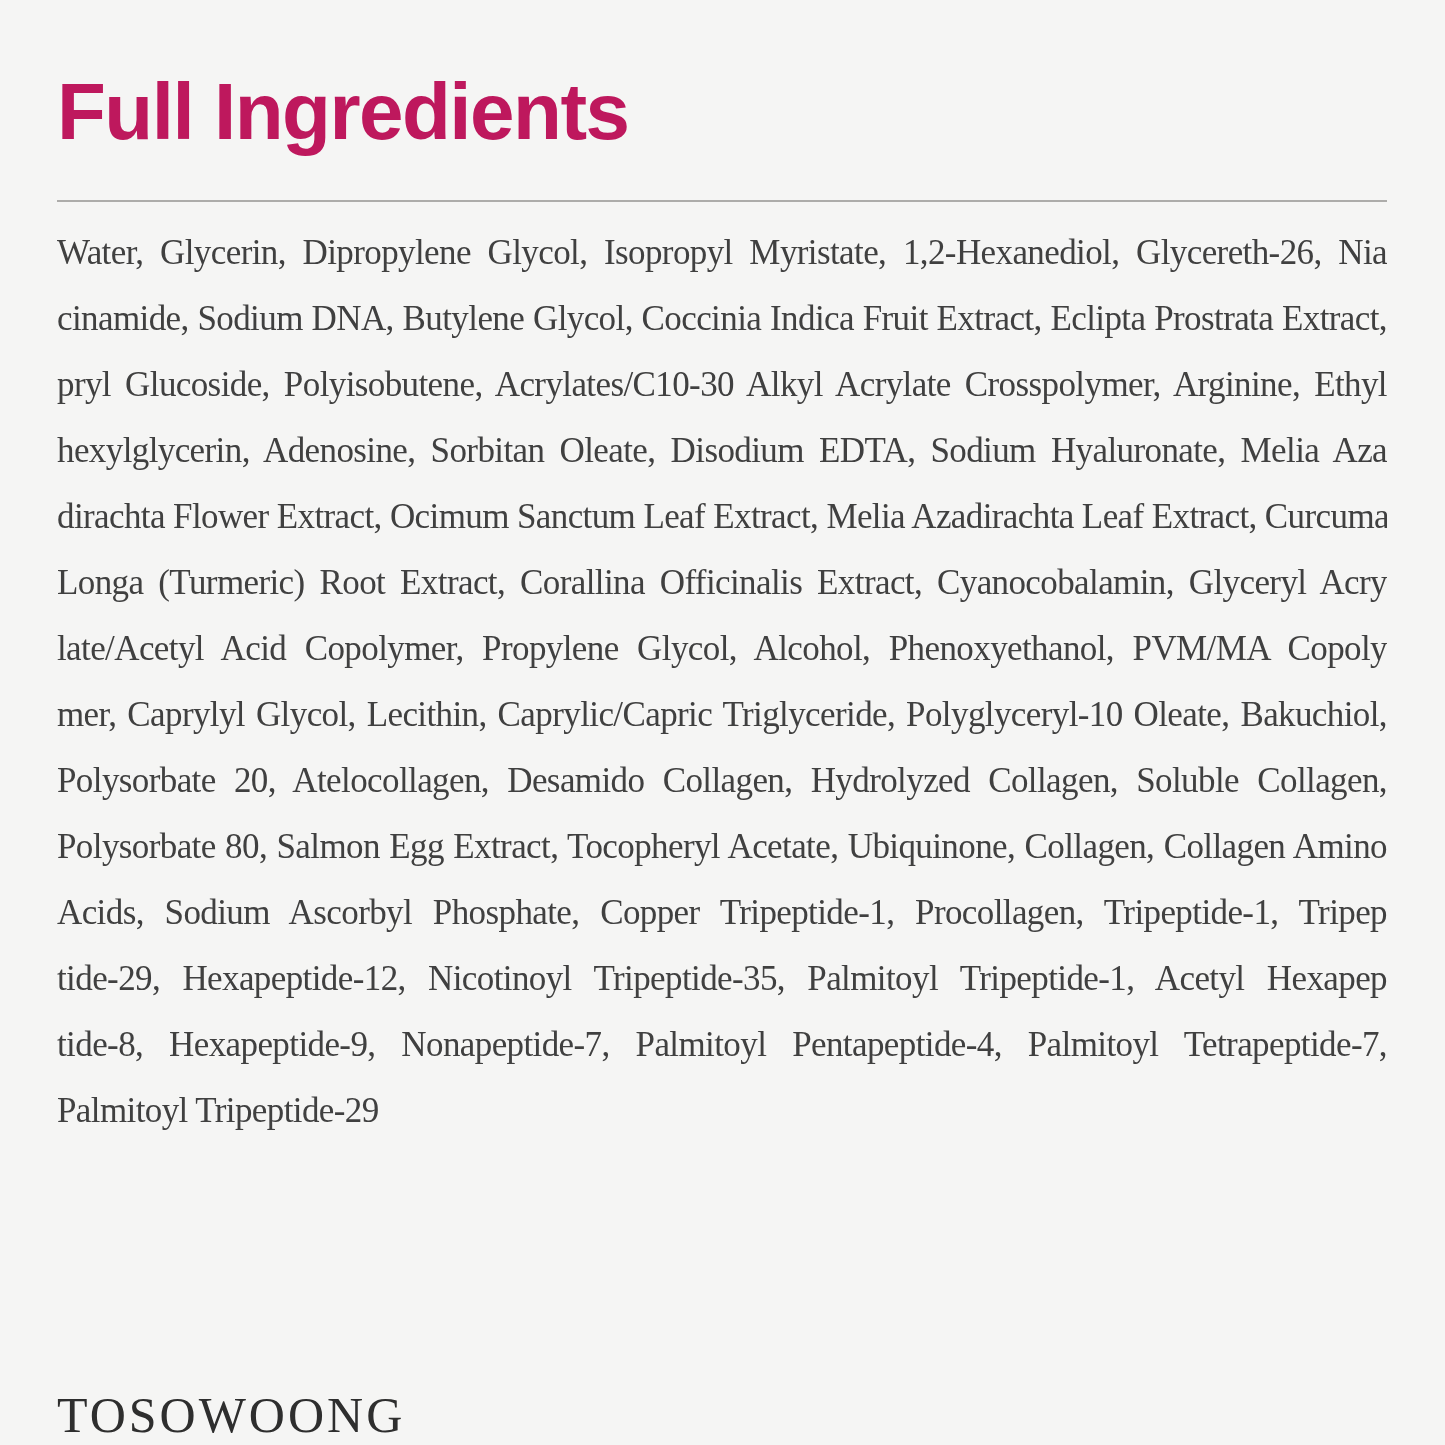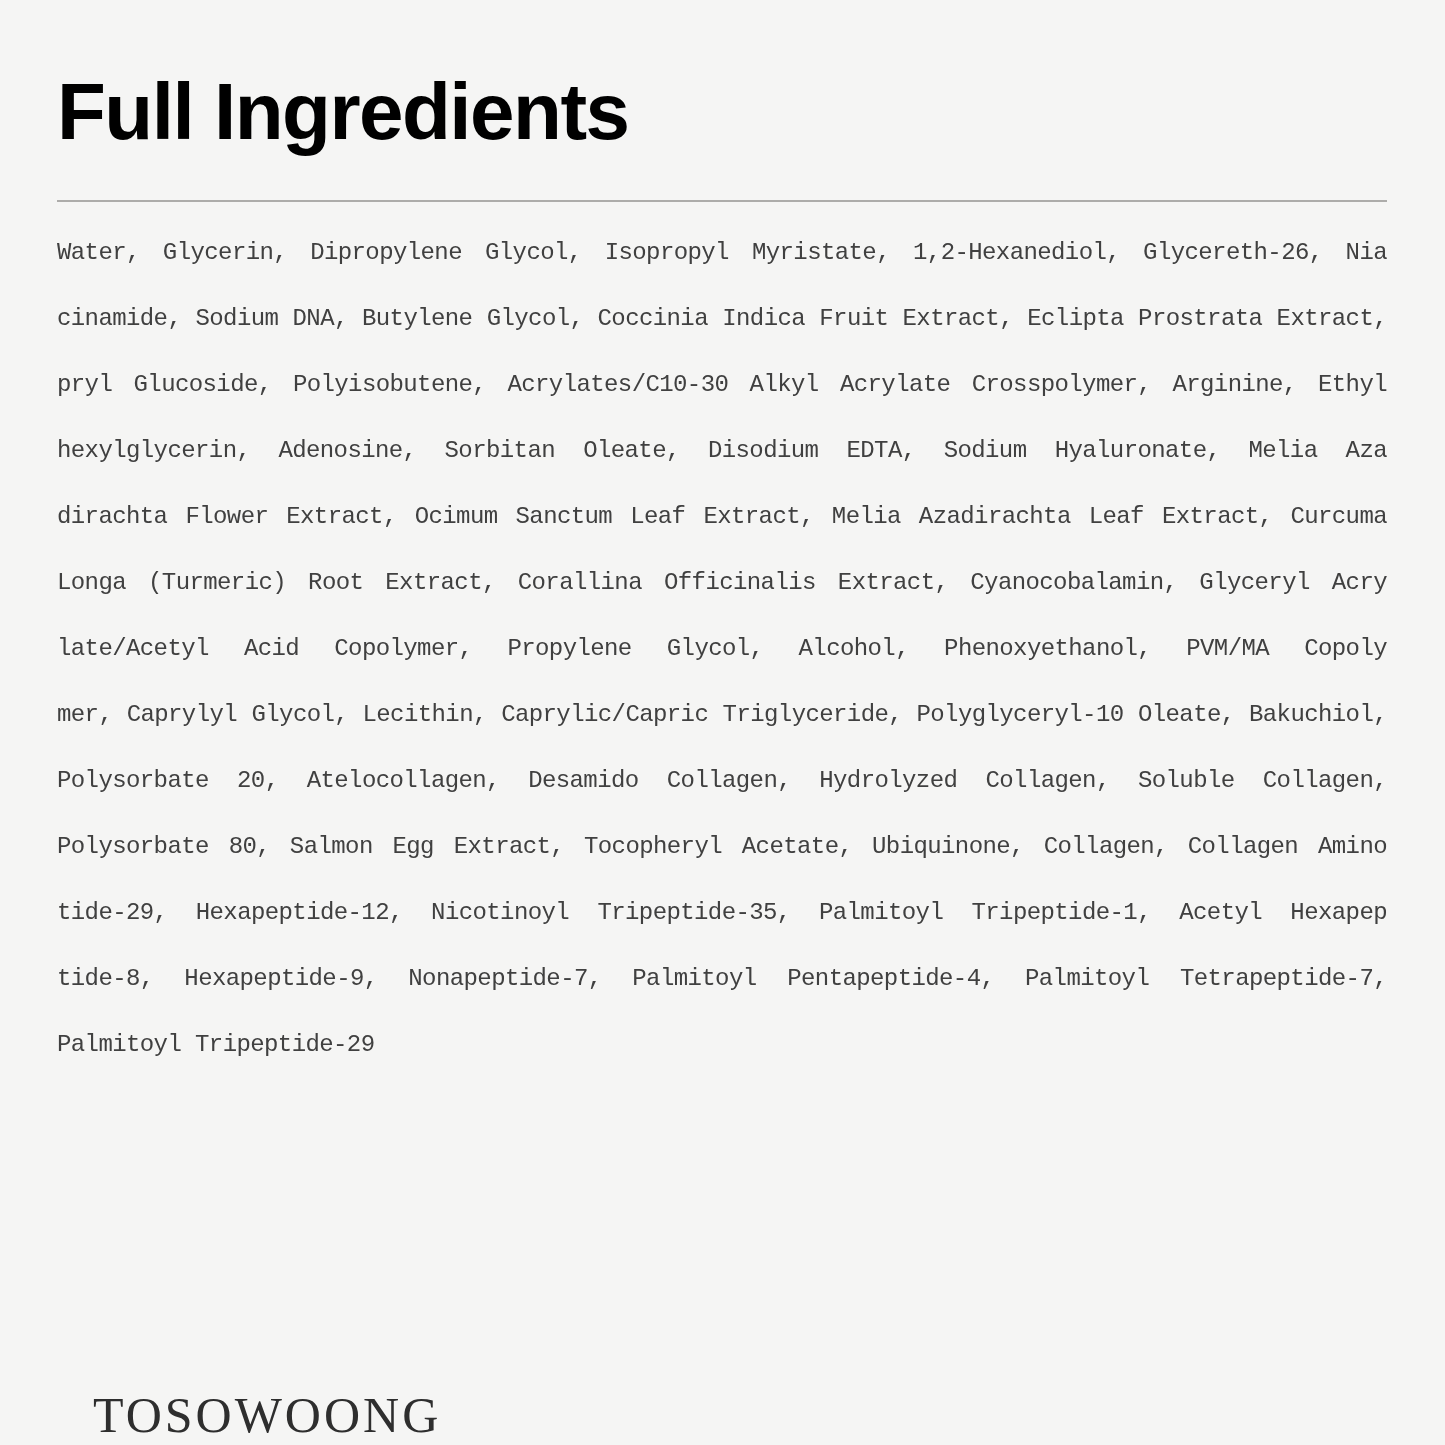--- a/index.html
+++ b/index.html
@@ -20,33 +20,33 @@
     box-sizing: border-box;
     padding: 0 58px 0 57px;
   }
   .title {
     margin: 72px 0 0 0;
     font-family: "Liberation Sans", sans-serif;
     font-size: 80px;
     font-weight: 700;
     letter-spacing: -1.5px;
     line-height: 1;
-    color: #000000;
+    color: #be185d;
   }
   .divider {
     border: none;
     border-top: 2px solid #adacaa;
     margin: 48px 0 0 0;
   }
   .ingredients {
     margin-top: 18px;
   }
   .ing-line {
-    font-family: Liberation Mono, monospace;
-    font-size: 24px;
+    font-family: Liberation Serif, serif;
+    font-size: 35px;
     font-weight: 400;
     letter-spacing: -0.6px;
     color: #404040;
     line-height: 66px;
     height: 66px;
     text-align: justify;
     text-align-last: justify;
     word-break: break-all;
     overflow: hidden;
     white-space: nowrap;
@@ -58,21 +58,20 @@
   .brand {
     position: absolute;
     left: 57px;
     top: 1318px;
     font-family: "Liberation Serif", serif;
     font-size: 50px;
     font-weight: 400;
     letter-spacing: 3px;
     line-height: 1;
     color: #2e2e2e;
-    margin-left: 36px;
   }
 </style>
 </head>
 <body>
 
 <div class="page">
 
   <h1 class="title">Full Ingredients</h1>
 
   <hr class="divider">
@@ -81,20 +80,21 @@
       <div class="ing-line">Water, Glycerin, Dipropylene Glycol, Isopropyl Myristate, 1,2-Hexanediol, Glycereth-26, Nia</div>
       <div class="ing-line">cinamide, Sodium DNA, Butylene Glycol, Coccinia Indica Fruit Extract, Eclipta Prostrata Extract,</div>
       <div class="ing-line">pryl Glucoside, Polyisobutene, Acrylates/C10-30 Alkyl Acrylate Crosspolymer, Arginine, Ethyl</div>
       <div class="ing-line">hexylglycerin, Adenosine, Sorbitan Oleate, Disodium EDTA, Sodium Hyaluronate, Melia Aza</div>
       <div class="ing-line">dirachta Flower Extract, Ocimum Sanctum Leaf Extract, Melia Azadirachta Leaf Extract, Curcuma</div>
       <div class="ing-line">Longa (Turmeric) Root Extract, Corallina Officinalis Extract, Cyanocobalamin, Glyceryl Acry</div>
       <div class="ing-line">late/Acetyl Acid Copolymer, Propylene Glycol, Alcohol, Phenoxyethanol, PVM/MA Copoly</div>
       <div class="ing-line">mer, Caprylyl Glycol, Lecithin, Caprylic/Capric Triglyceride, Polyglyceryl-10 Oleate, Bakuchiol,</div>
       <div class="ing-line">Polysorbate 20, Atelocollagen, Desamido Collagen, Hydrolyzed Collagen, Soluble Collagen,</div>
       <div class="ing-line">Polysorbate 80, Salmon Egg Extract, Tocopheryl Acetate, Ubiquinone, Collagen, Collagen Amino</div>
+      <div class="ing-line">Acids, Sodium Ascorbyl Phosphate, Copper Tripeptide-1, Procollagen, Tripeptide-1, Tripep</div>
       <div class="ing-line">tide-29, Hexapeptide-12, Nicotinoyl Tripeptide-35, Palmitoyl Tripeptide-1, Acetyl Hexapep</div>
       <div class="ing-line">tide-8, Hexapeptide-9, Nonapeptide-7, Palmitoyl Pentapeptide-4, Palmitoyl Tetrapeptide-7,</div>
       <div class="ing-line ing-line-last">Palmitoyl Tripeptide-29</div>
     </div>
 
   <div class="brand">TOSOWOONG</div>
 
 </div>
 
 </body></html>

